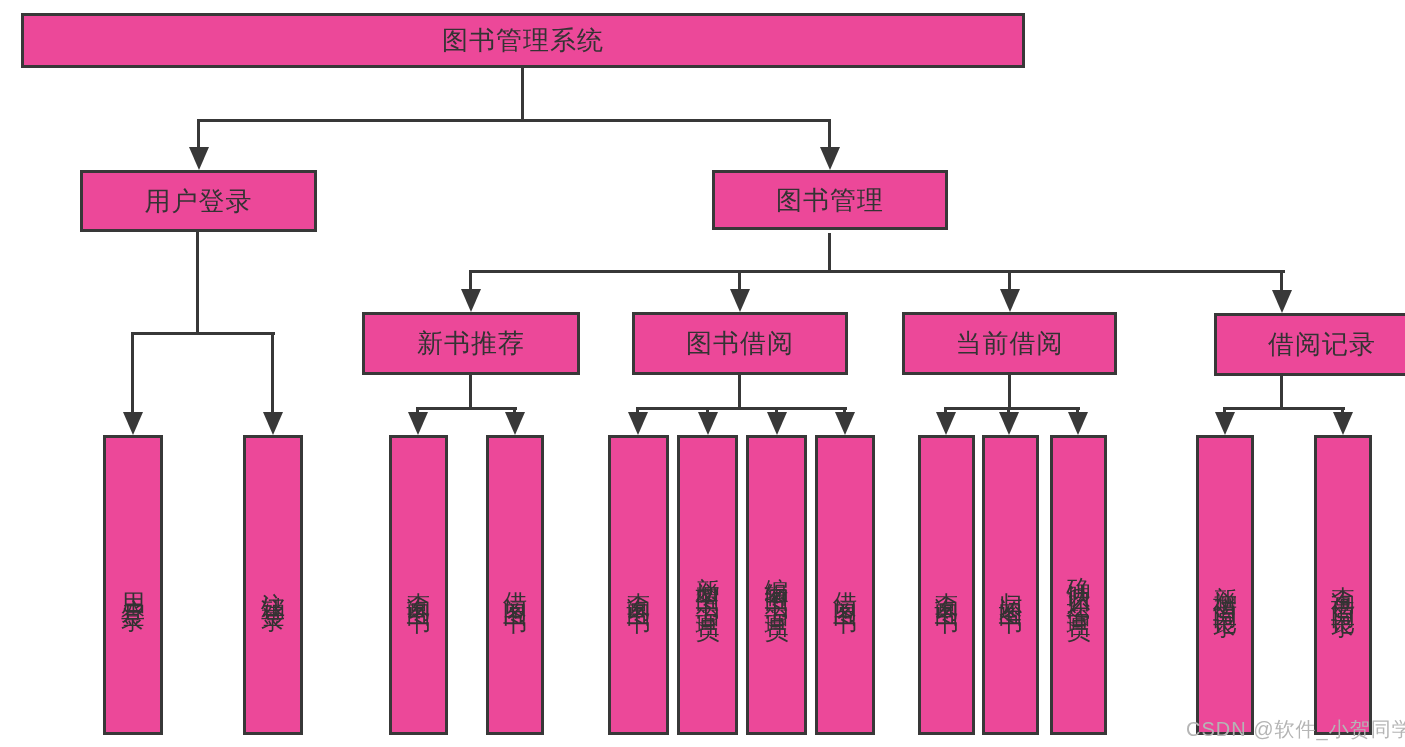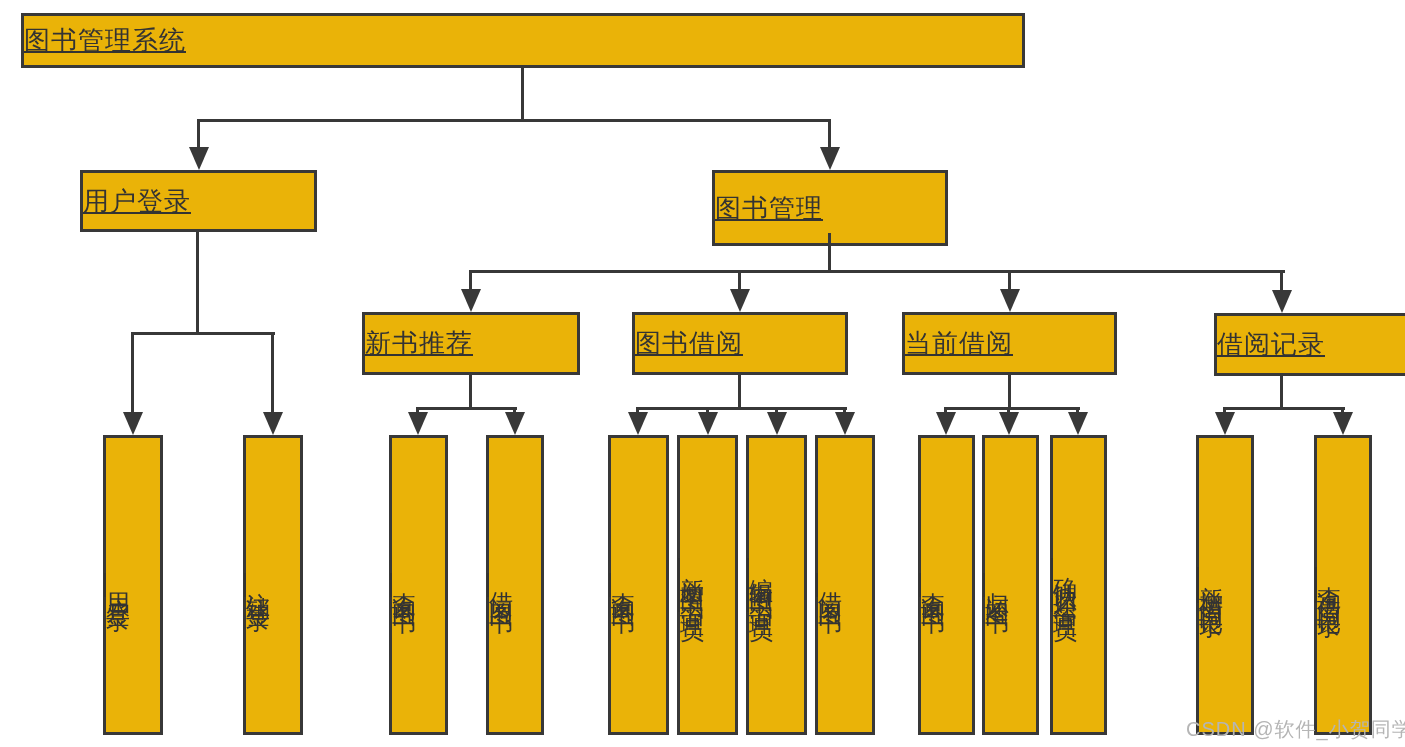--- a/index.html
+++ b/index.html
@@ -8,22 +8,22 @@
     width: 1405px; height: 747px;
     font-family: "Liberation Sans", sans-serif;
     position: relative; overflow: hidden;
     color: var(--text, #333333);
   }
   .stage { position: absolute; left: 0; top: 0; width: 1405px; height: 747px; background: var(--bg, #ffffff); }
 
   .box {
     position: absolute;
     border: 3px solid var(--line, #383838);
-    background: #eab308;
-    display: flex; align-items: center;  text-decoration: underline;
+    background: #ec4899;
+    display: flex; align-items: center; justify-content: center;
   }
   .hlabel { font-size: 26px; letter-spacing: 1px; white-space: nowrap; }
   .vbox { top: 435px; height: 300px; }
   .vlabel {
     writing-mode: vertical-rl;
     text-orientation: mixed;
     font-size: 24px;
     letter-spacing: 6px;
     line-height: 1;
     white-space: nowrap;
@@ -50,21 +50,21 @@
 
 <div class="stage">
 
   <div class="box" style="left:21px;top:13px;width:1004px;height:55px">
     <span class="hlabel">图书管理系统</span>
   </div>
 
   <div class="box" style="left:80px;top:170px;width:237px;height:62px">
     <span class="hlabel">用户登录</span>
   </div>
-  <div class="box" style="left:712px;top:170px;width:236px;height:76px">
+  <div class="box" style="left:712px;top:170px;width:236px;height:60px">
     <span class="hlabel">图书管理</span>
   </div>
 
   <div class="box" style="left:632px;top:312px;width:216px;height:63px">
     <span class="hlabel">图书借阅</span>
   </div>
   <div class="box" style="left:362px;top:312px;width:218px;height:63px">
     <span class="hlabel">新书推荐</span>
   </div>
   <div class="box" style="left:902px;top:312px;width:215px;height:63px">

